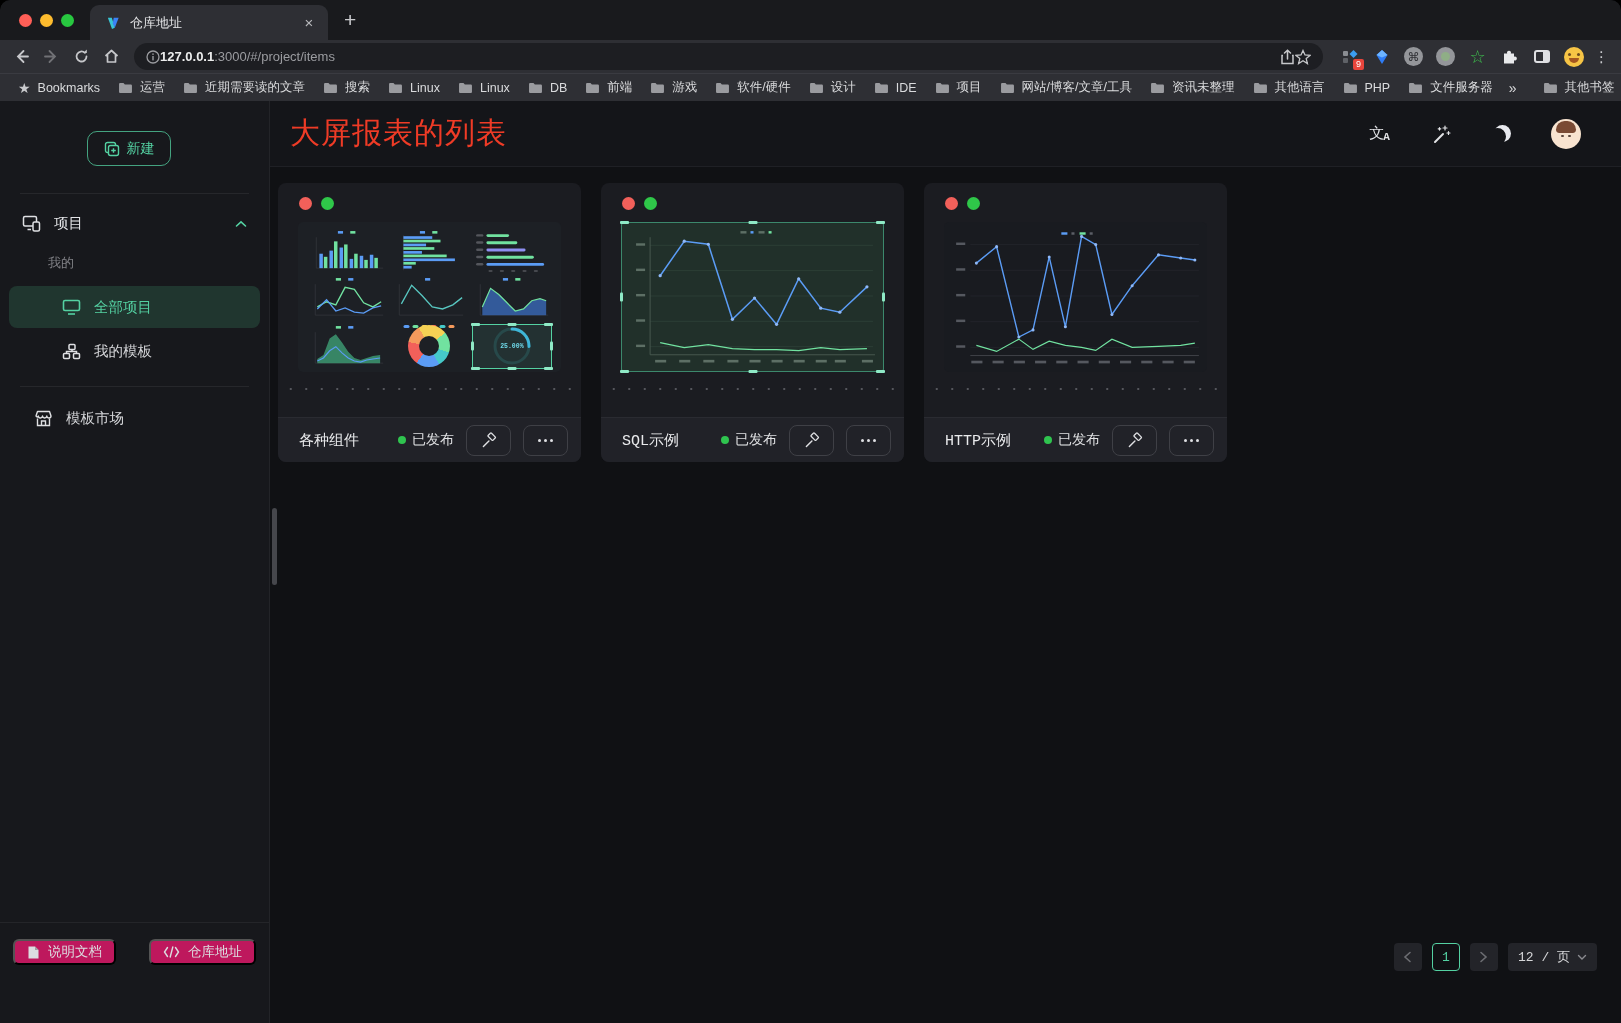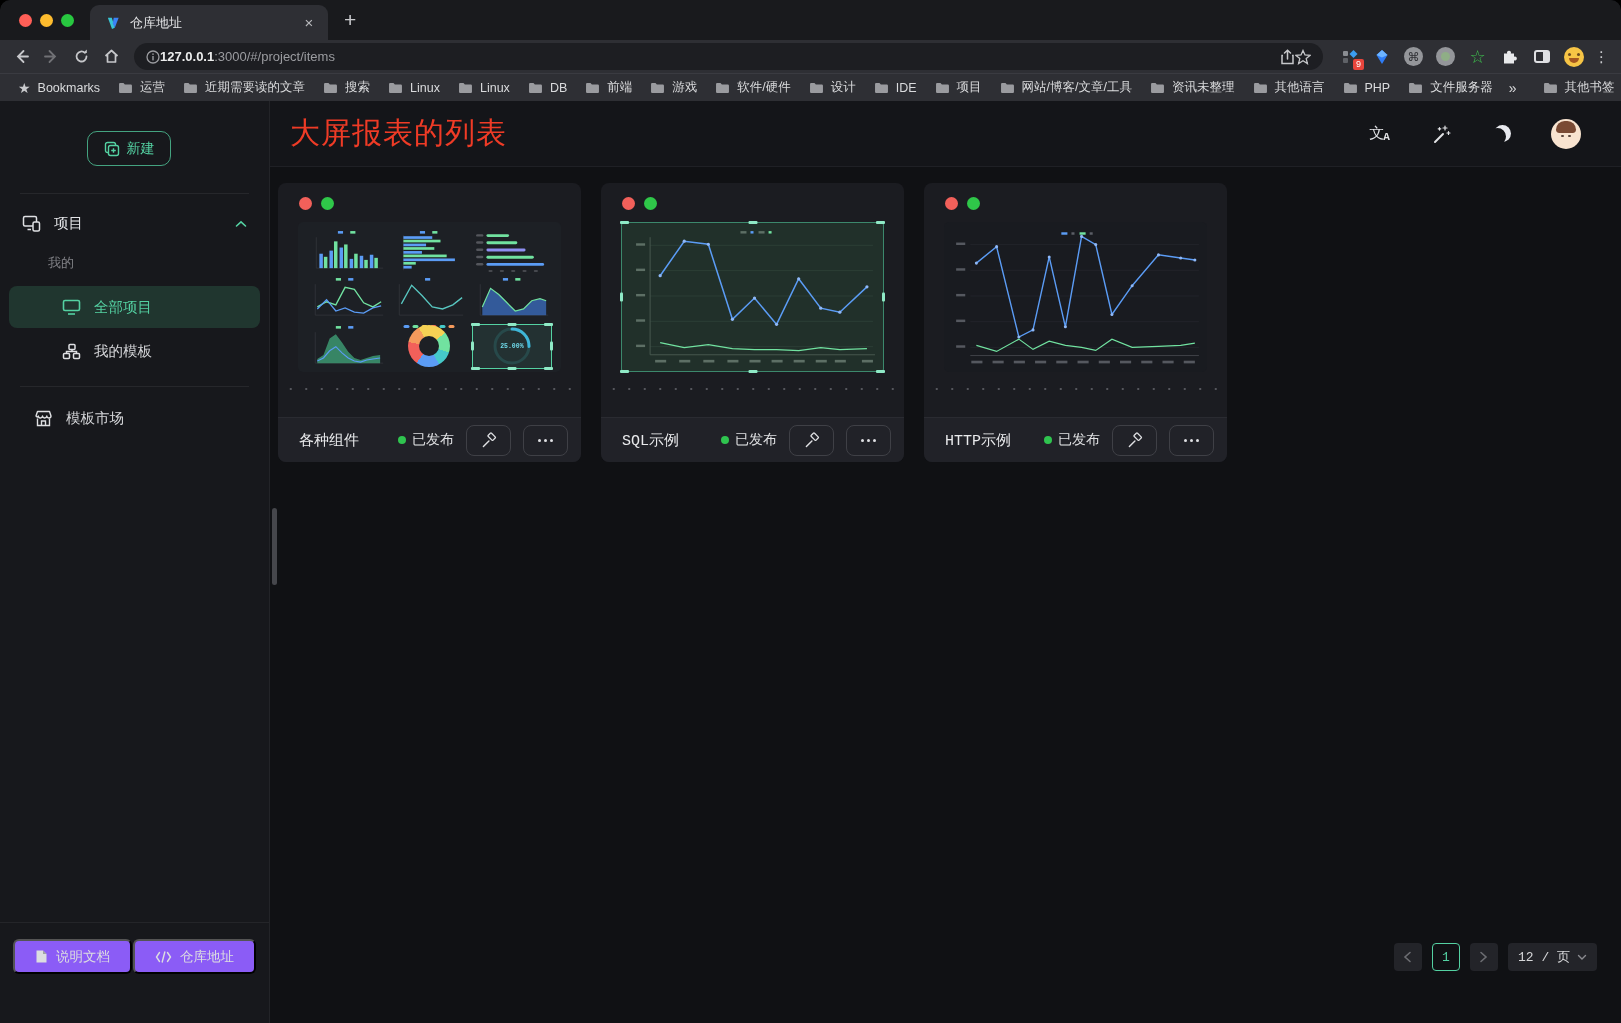--- a/index.html
+++ b/index.html
@@ -49,21 +49,21 @@
   .sidebar { width:270px; background:#17181c; border-right:1px solid #232428; position:relative; flex:none; }
   .new-btn { margin:30px 0 0 87px; width:84px; height:35px; border:1px solid rgba(84,209,162,.75); border-radius:10px; color:#54d1a2; background:transparent; display:flex; align-items:center; justify-content:center; gap:7px; font-size:14px; }
   .sb-divider { height:1px; background:#26272b; margin:27px 20px 0; }
   .sb-group { display:flex; align-items:center; gap:13px; height:46px; padding:0 22px; color:#e3e4e7; font-size:14.5px; margin-top:6px; }
   .sb-group .chev { margin-left:auto; color:#54d1a2; }
   .sb-owner { padding:8px 0 8px 48px; color:#808186; font-size:13px; }
   .sb-item { height:42px; margin:2px 9px; border-radius:8px; display:flex; align-items:center; gap:13px; padding-left:53px; font-size:14.5px; color:#d6d7da; }
   .sb-item.active { background:#20362f; color:#54d1a2;margin-top:6px; }
   .sb-row { height:46px; display:flex; align-items:center; gap:13px; padding-left:34px; color:#d6d7da; font-size:14.5px; margin-top:8px; }
   .sb-footer { position:absolute; left:0; right:0; bottom:0; height:101px; border-top:1px solid #242529; display:flex; align-items:flex-start; justify-content:space-between; padding:16px 13px 0; }
-  .sb-fbtn { height:35px; background:#8b5cf6; border-radius:6px; color:#dcdde0; font-size:13.5px; display:flex; align-items:center; gap:8px; padding:0 20px; }
+  .sb-fbtn { height:26px; background:#be185d; border-radius:6px; color:#dcdde0; font-size:13.5px; display:flex; align-items:center; gap:8px; padding:0 12px; }
 
   .main { flex:1; background:#101114; position:relative; overflow:hidden;font-family:Liberation Mono, monospace; }
   .app-header { height:66px; background:#141519; border-bottom:1px solid #1f2025; display:flex; align-items:center; padding:0 40px 0 20px; }
   .page-title { font-size:30px; color:#ef3b26; letter-spacing:1px; }
   .hdr-icons { margin-left:auto; display:flex; align-items:center; gap:37px; }
   .hico { color:#e3e4e7; display:flex; align-items:center; justify-content:center; width:24px; height:24px; }
   .trans { font-size:15px; position:relative; }
   .trans b { font-size:11px; font-weight:bold; position:relative; top:3px; left:-1px; }
   .moon { width:17px; height:17px; border-radius:50%; box-shadow: inset -5px 3px 0 0 #e8e9ee; }
   .avatar { width:30px; height:30px; border-radius:50%; background:#f8e3cf; position:relative; overflow:hidden; }

